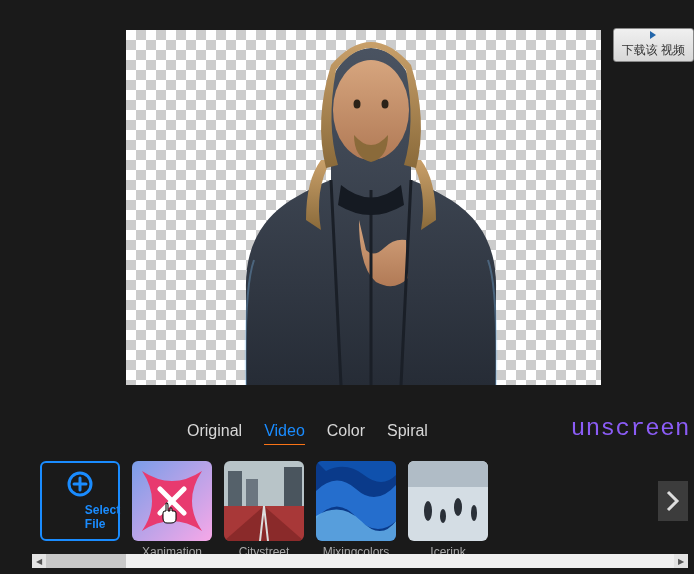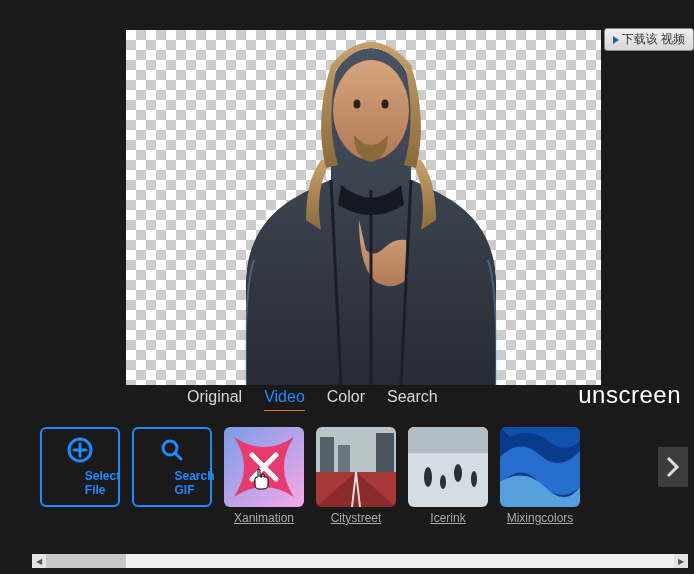--- a/index.html
+++ b/index.html
@@ -24,20 +24,21 @@
       background: linear-gradient(#f0f0f0, #d8d8d8);
       border: 1px solid #888;
       border-radius: 3px;
       padding: 2px 8px;
       font-size: 12px;
       color: #333;
       display: flex;
       align-items: center;
       gap: 3px;
       z-index: 100;
+      flex-direction: column;
     }
     .external-badge .play-icon {
       width: 0; height: 0;
       border-left: 6px solid #2266aa;
       border-top: 4px solid transparent;
       border-bottom: 4px solid transparent;
     }
     .preview-wrapper {
       padding-top: 30px;
       display: flex;
@@ -52,39 +53,40 @@
         linear-gradient(45deg, #ccc 25%, transparent 25%),
         linear-gradient(-45deg, #ccc 25%, transparent 25%),
         linear-gradient(45deg, transparent 75%, #ccc 75%),
         linear-gradient(-45deg, transparent 75%, #ccc 75%);
       background-size: 20px 20px;
       background-position: 0 0, 0 10px, 10px -10px, -10px 0;
       background-color: #fff;
     }
     .preview svg { position: absolute; top: 0; left: 0; }
     .tabs {
-      margin-top: 0;
+      margin-top: 34px;
       display: flex;
       align-items: center;
       padding-left: 155px;
       gap: 22px;
       font-size: 16px;
       color: #d8d8d8;
       position: relative;
       height: 28px;
     }
     .tab { cursor: pointer; padding-bottom: 4px; }
     .tab.active { color: #1a8cff; border-bottom: 1px solid #f97316; font-weight: 500; }
     .brand {
       position: absolute;
-      right: 13px;
+      right: 4px;
       top: -4px;
       font-size: 24px;
-      color: #ffffff;
+      color: #8b5cf6;
       letter-spacing: 0.5px;
+      font-family: Liberation Mono, monospace;
     }
     .thumb-row-wrap {
       position: relative;
       margin-top: 14px;
       height: 108px;
       padding-left: 8px;
     }
     .thumb-row {
       display: flex;
       gap: 12px;
@@ -206,46 +208,37 @@
         <path d="M215 155 Q245 180 275 155 L278 175 Q245 195 212 175 Z" fill="#151a22"></path>
         <path d="M120 355 Q118 258 128 230 M370 355 Q372 258 362 230" stroke="#7bb8e8" stroke-width="2" fill="none" opacity="0.35"></path>
       </svg>
     </div>
   </div>
 
   <div class="tabs">
     <span class="tab">Original</span>
     <span class="tab active">Video</span>
     <span class="tab">Color</span>
-    <span class="tab">Search</span>
+    <span class="tab">Spiral</span>
     <span class="brand">unscreen</span>
   </div>
 
   <div class="thumb-row-wrap">
     <div class="thumb-row">
 
       <div class="action-btn">
         <span class="icon-circle">
           <svg width="26" height="26" viewBox="0 0 26 26">
               <circle cx="13" cy="13" r="11" fill="none" stroke="#1a8cff" stroke-width="3"></circle>
               <path d="M13 7 V19 M7 13 H19" stroke="#1a8cff" stroke-width="3" stroke-linecap="round"></path>
             </svg>
         </span>
         <span class="label">Select File</span>
       </div>
 
-      <div class="action-btn">
-        <span class="icon-circle">
-          <svg width="26" height="26" viewBox="0 0 26 26">
-              <circle cx="11" cy="11" r="7" fill="none" stroke="#1a8cff" stroke-width="3"></circle>
-              <path d="M16 16 L22 22" stroke="#1a8cff" stroke-width="3" stroke-linecap="round"></path>
-            </svg>
-        </span>
-        <span class="label">Search GIF</span>
-      </div>
 
       <div class="thumb-item">
         <div class="thumb" style="background:linear-gradient(135deg,#7a9de8,#f7a8e8);position:relative">
           <svg width="80" height="80" viewBox="0 0 80 80">
             <path d="M10 10 Q40 30 70 10 Q50 40 70 70 Q40 50 10 70 Q30 40 10 10 Z" fill="#e83a6f"></path>
             <path d="M28 28 L52 52 M52 28 L28 52" stroke="#fff" stroke-width="5" stroke-linecap="round"></path>
           </svg>
           <svg class="cursor-hand" viewBox="0 0 20 24">
             <path d="M6 2 Q8 1 8 4 L8 10 L10 10 L10 7 Q12 6 12 8 L12 10 L14 10 Q16 10 16 12 L16 18 Q16 22 11 22 L7 22 Q3 22 3 17 L3 12 Q3 10 5 10 L6 10 Z" fill="#fff" stroke="#000" stroke-width="1"></path>
           </svg>
@@ -265,43 +258,43 @@
             <path d="M40 45 L36 80 M40 45 L44 80" stroke="#ddd" stroke-width="2"></path>
           </svg>
         </div>
         <span class="thumb-label">Citystreet</span>
       </div>
 
 
       <div class="thumb-item">
         <div class="thumb">
           <svg width="80" height="80" viewBox="0 0 80 80">
+            <rect width="80" height="80" fill="#0a3a8a"></rect>
+            <path d="M0 30 Q20 10 40 28 Q60 46 80 24 L80 60 Q60 78 40 56 Q20 34 0 58 Z" fill="#2a78d8" opacity="0.85"></path>
+            <path d="M0 55 Q25 40 45 60 Q65 80 80 60 L80 80 L0 80 Z" fill="#6ab8f0" opacity="0.8"></path>
+            <path d="M10 10 Q30 0 48 14 Q66 28 80 14 L80 0 L0 0 Z" fill="#1054b0" opacity="0.9"></path>
+          </svg>
+        </div>
+        <span class="thumb-label">Mixingcolors</span>
+      </div>
+
+      <div class="thumb-item">
+        <div class="thumb">
+          <svg width="80" height="80" viewBox="0 0 80 80">
             <rect width="80" height="80" fill="#d4dde4"></rect>
             <rect y="0" width="80" height="26" fill="#b0bcc6"></rect>
             <ellipse cx="20" cy="50" rx="4" ry="10" fill="#2a3038"></ellipse>
             <ellipse cx="50" cy="46" rx="4" ry="9" fill="#2a3038"></ellipse>
             <ellipse cx="66" cy="52" rx="3" ry="8" fill="#2a3038"></ellipse>
             <ellipse cx="35" cy="55" rx="3" ry="7" fill="#2a3038"></ellipse>
           </svg>
         </div>
         <span class="thumb-label">Icerink</span>
       </div>
 
-      <div class="thumb-item">
-        <div class="thumb">
-          <svg width="80" height="80" viewBox="0 0 80 80">
-            <rect width="80" height="80" fill="#0a3a8a"></rect>
-            <path d="M0 30 Q20 10 40 28 Q60 46 80 24 L80 60 Q60 78 40 56 Q20 34 0 58 Z" fill="#2a78d8" opacity="0.85"></path>
-            <path d="M0 55 Q25 40 45 60 Q65 80 80 60 L80 80 L0 80 Z" fill="#6ab8f0" opacity="0.8"></path>
-            <path d="M10 10 Q30 0 48 14 Q66 28 80 14 L80 0 L0 0 Z" fill="#1054b0" opacity="0.9"></path>
-          </svg>
-        </div>
-        <span class="thumb-label">Mixingcolors</span>
-      </div>
-
     </div>
 
     <div class="scroll-arrow">
       <svg width="16" height="24" viewBox="0 0 16 24">
         <path d="M3 3 L12 12 L3 21" fill="none" stroke="#ddd" stroke-width="3"></path>
       </svg>
     </div>
   </div>
 
 </div>

